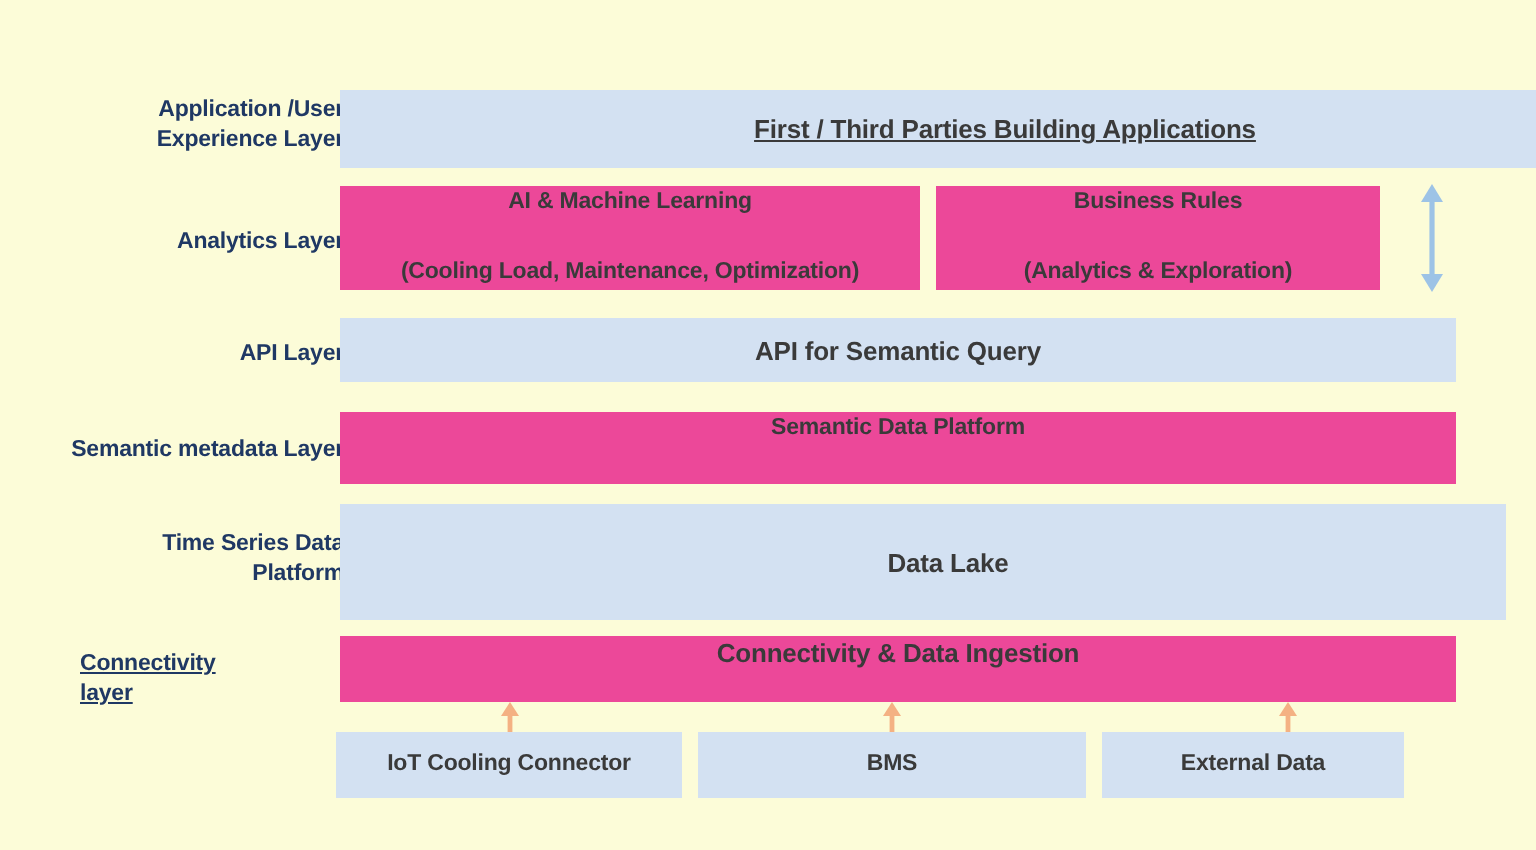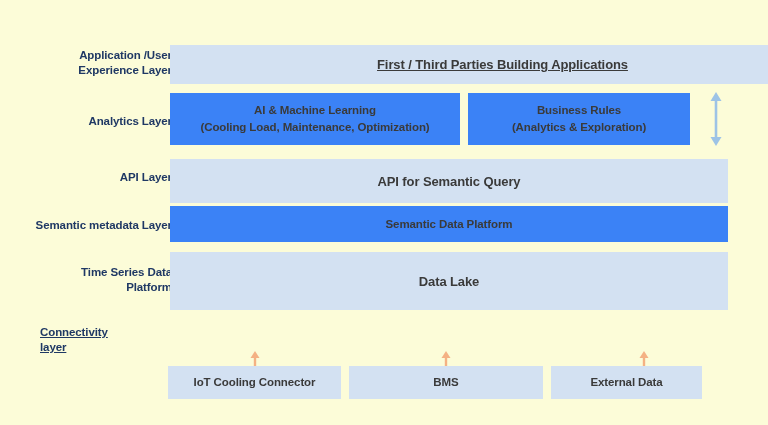--- a/index.html
+++ b/index.html
@@ -41,21 +41,22 @@
     color: #3a3a3a;
     font-weight: bold;
     text-align: center;
     line-height: 17px;
     letter-spacing: -0.1px;
   }
   .box.blue {
     background: #d3e1f2;
   }
   .box.orange {
-    background: #3b82f6;
+    background: #ec4899;
+    justify-content: space-between;
   }
   .t-lg { font-size: 13px; }
   .t-md { font-size: 11.5px; }
 
   .vert-arrow {
     position: absolute;
   }
   .up-arrow {
     position: absolute;
   }
@@ -88,42 +89,45 @@
     <svg width="24" height="54" viewBox="0 0 24 54">
       <line x1="12" y1="7" x2="12" y2="47" stroke="#9dc3e6" stroke-width="2.6"></line>
       <polygon points="12,0 6.5,9 17.5,9" fill="#9dc3e6"></polygon>
       <polygon points="12,54 6.5,45 17.5,45" fill="#9dc3e6"></polygon>
     </svg>
   </div>
 
   <div class="row-label" style="left:40px; top:170px; width:132px;">
     <div>API Layer</div>
   </div>
-  <div class="box blue" style="left:170px; top:159px; width:558px; height:44px;">
+  <div class="box blue" style="left:170px; top:159px; width:558px; height:32px;">
     <span class="t-lg">API for Semantic Query</span>
   </div>
 
   <div class="row-label" style="left:18px; top:218px; width:154px;">
     <div>Semantic metadata Layer</div>
   </div>
   <div class="box orange" style="left:170px; top:206px; width:558px; height:36px;">
     <span class="t-md">Semantic Data Platform</span>
   </div>
 
   <div class="row-label" style="left:40px; top:265px; width:132px;">
     <div>Time Series Data</div>
     <div>Platform</div>
   </div>
-  <div class="box blue" style="left:170px; top:252px; width:558px; height:58px;">
+  <div class="box blue" style="left:170px; top:252px; width:558px; height:58px;padding-left:25px;">
     <span class="t-lg">Data Lake</span>
   </div>
 
   <div class="row-label left-align" style="left:40px; top:325px; width:132px;">
     <div>Connectivity</div>
     <div>layer</div>
+  </div>
+  <div class="box orange" style="left:170px; top:318px; width:558px; height:33px;">
+    <span class="t-lg">Connectivity &amp; Data Ingestion</span>
   </div>
 
   <div class="up-arrow" style="left:248px; top:351px; width:14px; height:18px;">
     <svg width="14" height="18" viewBox="0 0 14 18">
       <line x1="7" y1="18" x2="7" y2="5" stroke="#f4b183" stroke-width="2.4"></line>
       <polygon points="7,0 2.5,7 11.5,7" fill="#f4b183"></polygon>
     </svg>
   </div>
   <div class="up-arrow" style="left:439px; top:351px; width:14px; height:18px;">
     <svg width="14" height="18" viewBox="0 0 14 18">

